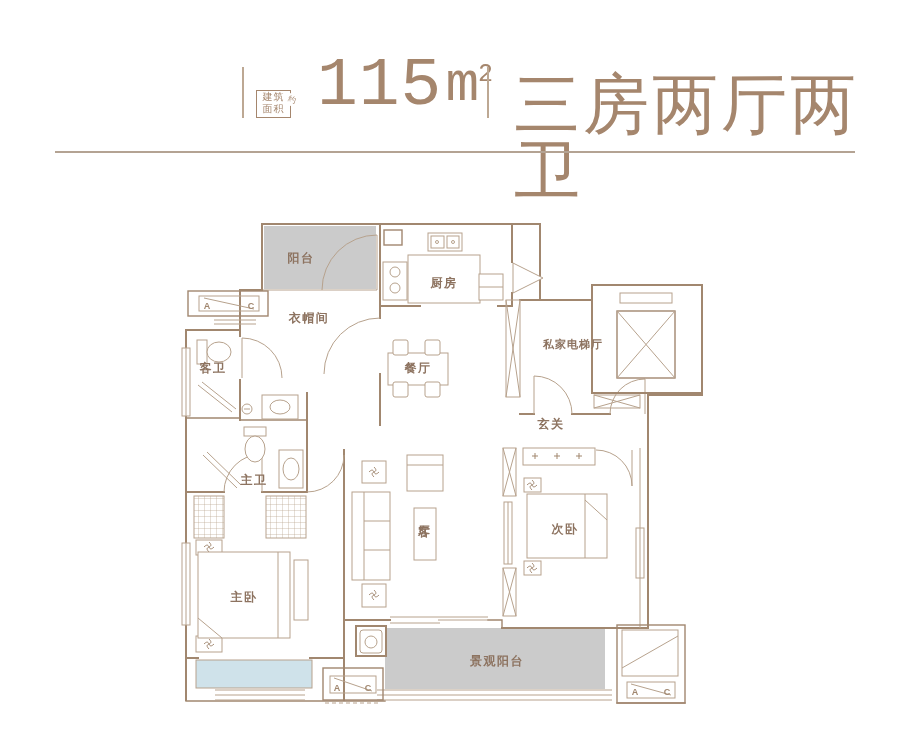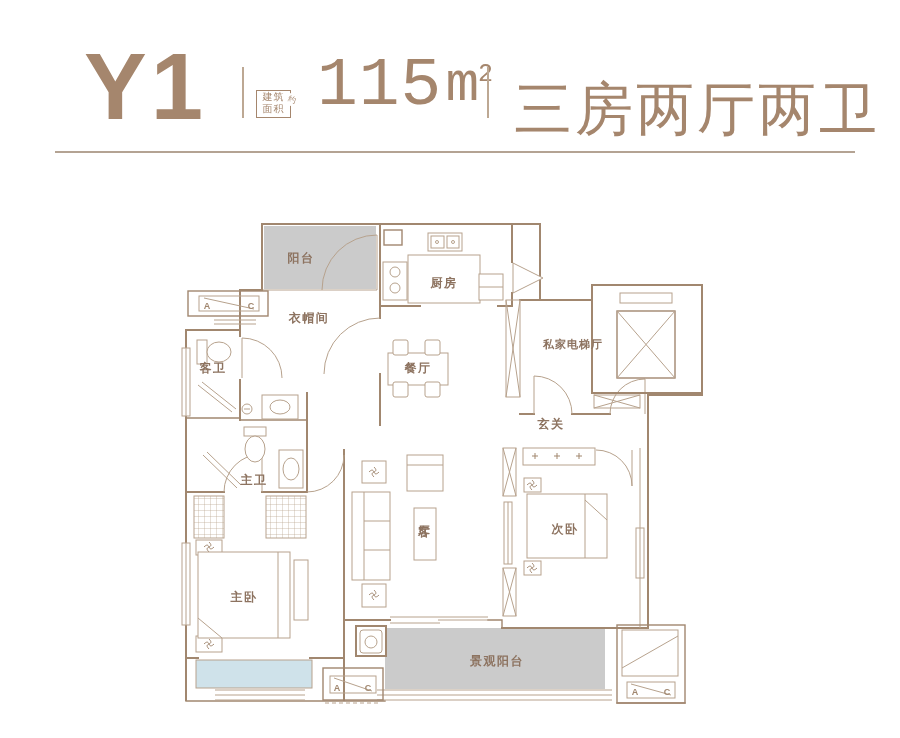--- a/index.html
+++ b/index.html
@@ -12,21 +12,21 @@
   #vdiv1{left:242px;} #vdiv2{left:487px;}
   #area-box{position:absolute;left:256px;top:90px;width:33px;height:26px;
             border:1px solid #a5866d;color:#a5866d;font-size:10px;line-height:12px;
             text-align:center;letter-spacing:1px;}
   #area-approx{position:absolute;right:-7px;top:3px;background:#fff;font-size:8px;
                letter-spacing:0;transform:rotate(18deg);padding:0 1px;}
   #area-group{position:absolute;left:317px;top:56px;display:flex;align-items:center;color:#a5866d;font-family:Liberation Mono, monospace;}
   #area-value{font-size:68px;line-height:0.88;letter-spacing:1px;font-weight:400;}
   #area-unit{font-size:56px;line-height:0.82;margin-left:3px;font-weight:400;}
   #area-exp{font-size:25px;line-height:1;align-self:flex-start;margin-top:6px;margin-left:-1px;font-weight:400;}
-  #layout-type{position:absolute;left:514px;top:80px;font-size:58px;color:#a5866d;
+  #layout-type{position:absolute;left:514px;top:71px;font-size:66px;color:#a5866d;
                letter-spacing:3px;font-weight:500;line-height:1;}
   #header-rule{position:absolute;left:55px;top:151px;width:800px;height:2px;background:#b4a393;}
   
   #plan{position:absolute;left:0;top:0;width:900px;height:738px;}
   .w2{stroke:#a1876f;stroke-width:2;fill:none;stroke-linecap:square;}
   .w15{stroke:#a1876f;stroke-width:1.4;fill:none;stroke-linecap:square;}
   .w1{stroke:#b7a28d;stroke-width:1;fill:none;}
   .fx{stroke:#b7a28d;stroke-width:1;fill:#ffffff;}
   .gfill{fill:#cbcbcb;stroke:none;}
   .bfill{fill:#cfe2ea;stroke:#b7a28d;stroke-width:1;}
@@ -36,21 +36,20 @@
   .vert{writing-mode:vertical-rl;}
   .ac{fill:#a1876f;font-size:9px;font-weight:600;text-anchor:middle;
       font-family:"Liberation Sans",sans-serif;}
   .dots{fill:none;stroke:#a1876f;stroke-width:1;}
 </style>
 </head>
 <body>
 
 <div id="page">
 
-  <div id="unit-name">Y1</div>
   <div class="vdiv" id="vdiv1"></div>
   <div id="area-box">
     <div>建筑</div>
     <div>面积</div>
     <span id="area-approx">约</span>
   </div>
   <div id="area-group">
     <span id="area-value">115</span>
     <span id="area-unit">m</span>
     <span id="area-exp">2</span>

